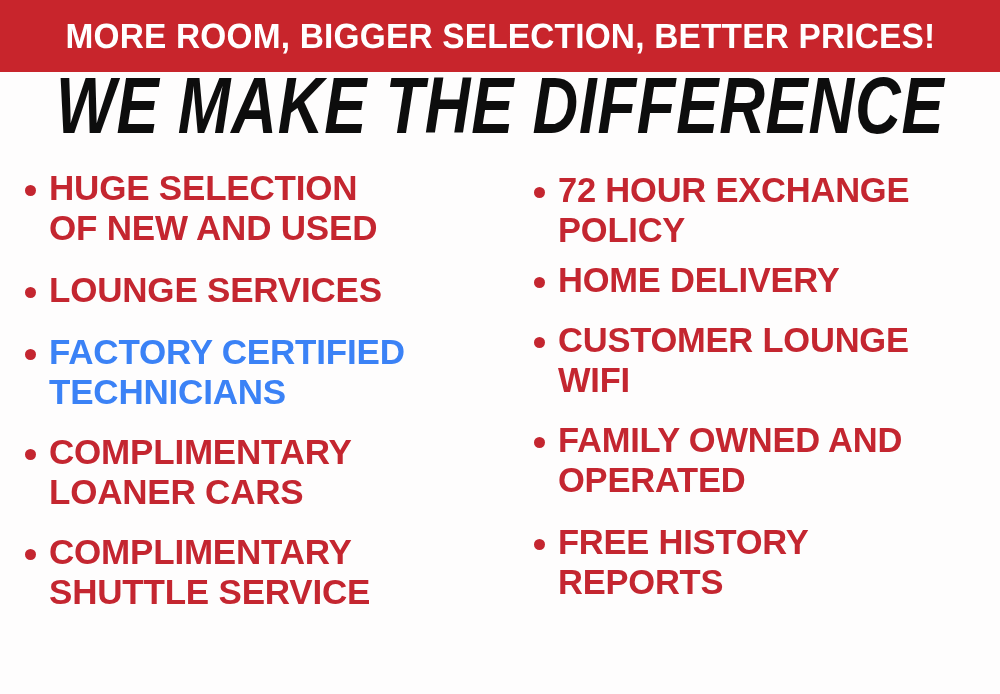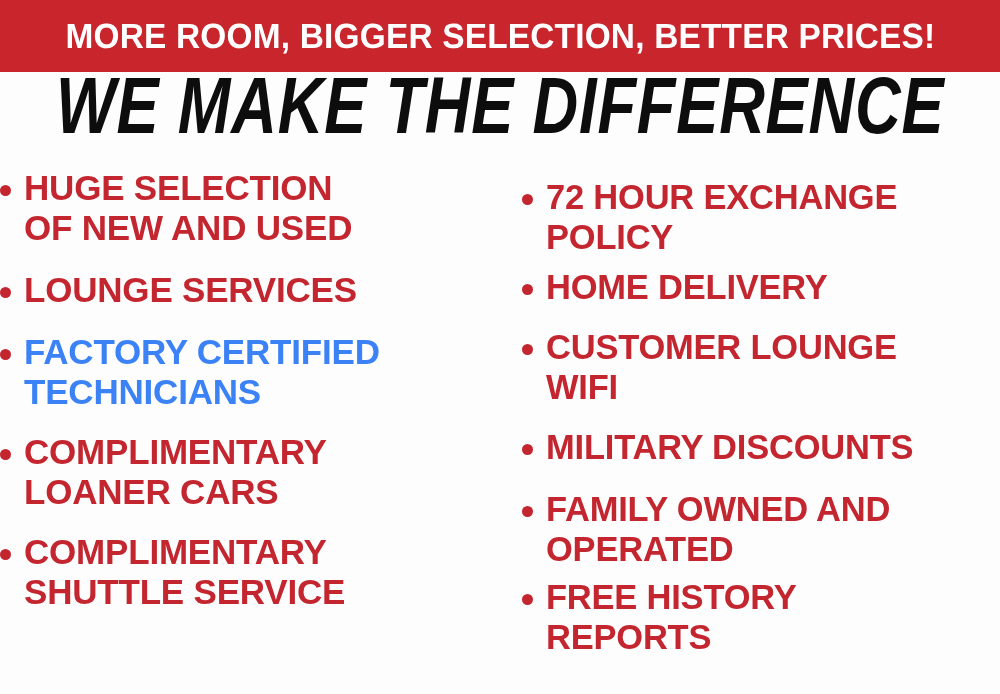--- a/index.html
+++ b/index.html
@@ -80,20 +80,21 @@
     align-items: flex-start;
   }
 
   .column {
     position: relative;
     box-sizing: border-box;
   }
 
   .column-left {
     width: 505px;
+    margin-left: 25px;
   }
 
   .column-right {
     width: 495px;
     padding-left: 17px;
   }
 
   .bullet-item {
     display: flex;
     align-items: flex-start;
@@ -120,21 +121,21 @@
     white-space: pre-line;
   }
 
   
   .column-left .bullet-item:nth-child(1)  { margin-top: 13px; }
   .column-left .bullet-item:nth-child(2)  { margin-top: 22px; }
   .column-left .bullet-item:nth-child(3)  { margin-top: 22px; }
   .column-left .bullet-item:nth-child(4)  { margin-top: 20px; }
   .column-left .bullet-item:nth-child(5)  { margin-top: 20px; }
 
-  .column-right .bullet-item:nth-child(1) { margin-top: 22px; }
+  .column-right .bullet-item:nth-child(1) { margin-top: 15px; }
   .column-right .bullet-item:nth-child(2) { margin-top: 10px; }
   .column-right .bullet-item:nth-child(3) { margin-top: 20px; }
   .column-right .bullet-item:nth-child(4) { margin-top: 20px; }
   .column-right .bullet-item:nth-child(5) { margin-top: 22px; }
   .column-right .bullet-item:nth-child(6) { margin-top: 8px; }
 
   
   .column-right .bullet-text {
     transform: scaleX(0.985);
     transform-origin: left center;
@@ -192,24 +193,20 @@
         <span class="bullet-dot" style="background: rgb(196, 38, 48);"></span>
         <span class="bullet-text" style="color: rgb(196, 38, 48);">HOME DELIVERY</span>
       </div>
       <div class="bullet-item">
         <span class="bullet-dot" style="background: rgb(196, 38, 48);"></span>
         <span class="bullet-text" style="color: rgb(196, 38, 48);">CUSTOMER LOUNGE
 WIFI</span>
       </div>
       <div class="bullet-item">
         <span class="bullet-dot" style="background: rgb(196, 38, 48);"></span>
-        <span class="bullet-text" style="color: rgb(196, 38, 48);">MILITARY DISCOUNTS</span>
-      </div>
-      <div class="bullet-item">
-        <span class="bullet-dot" style="background: rgb(196, 38, 48);"></span>
         <span class="bullet-text" style="color: rgb(196, 38, 48);">FAMILY OWNED AND
 OPERATED</span>
       </div>
       <div class="bullet-item">
         <span class="bullet-dot" style="background: rgb(196, 38, 48);"></span>
         <span class="bullet-text" style="color: rgb(196, 38, 48);">FREE HISTORY
 REPORTS</span>
       </div>
     </div>
 

